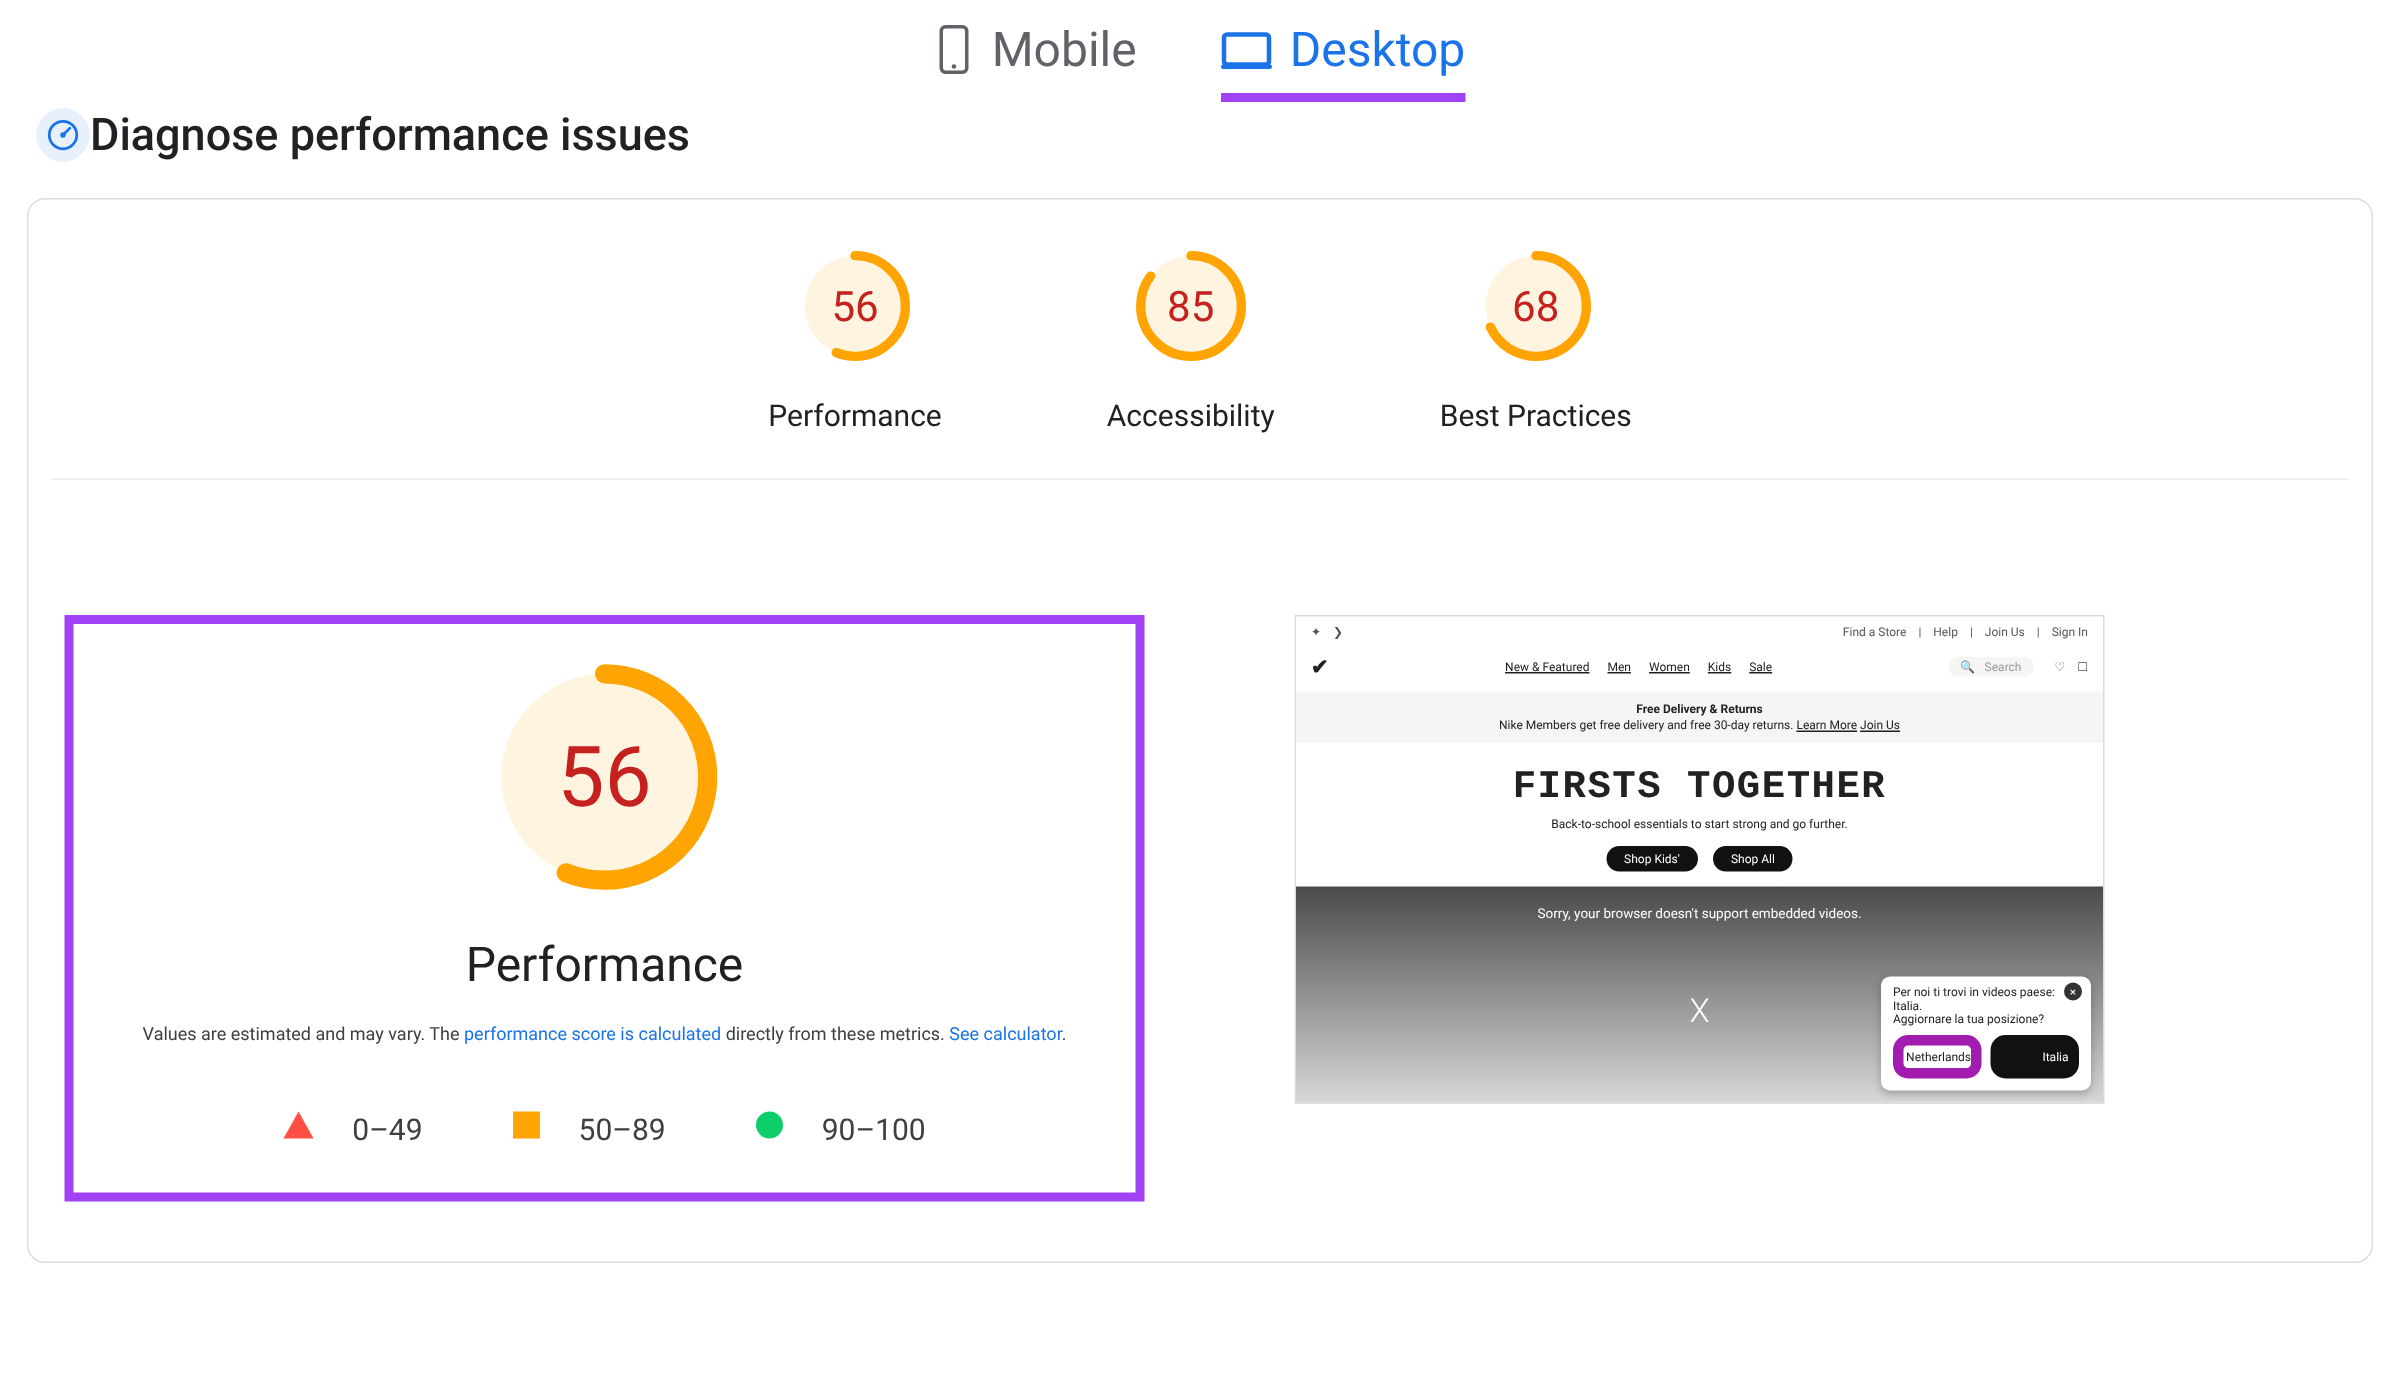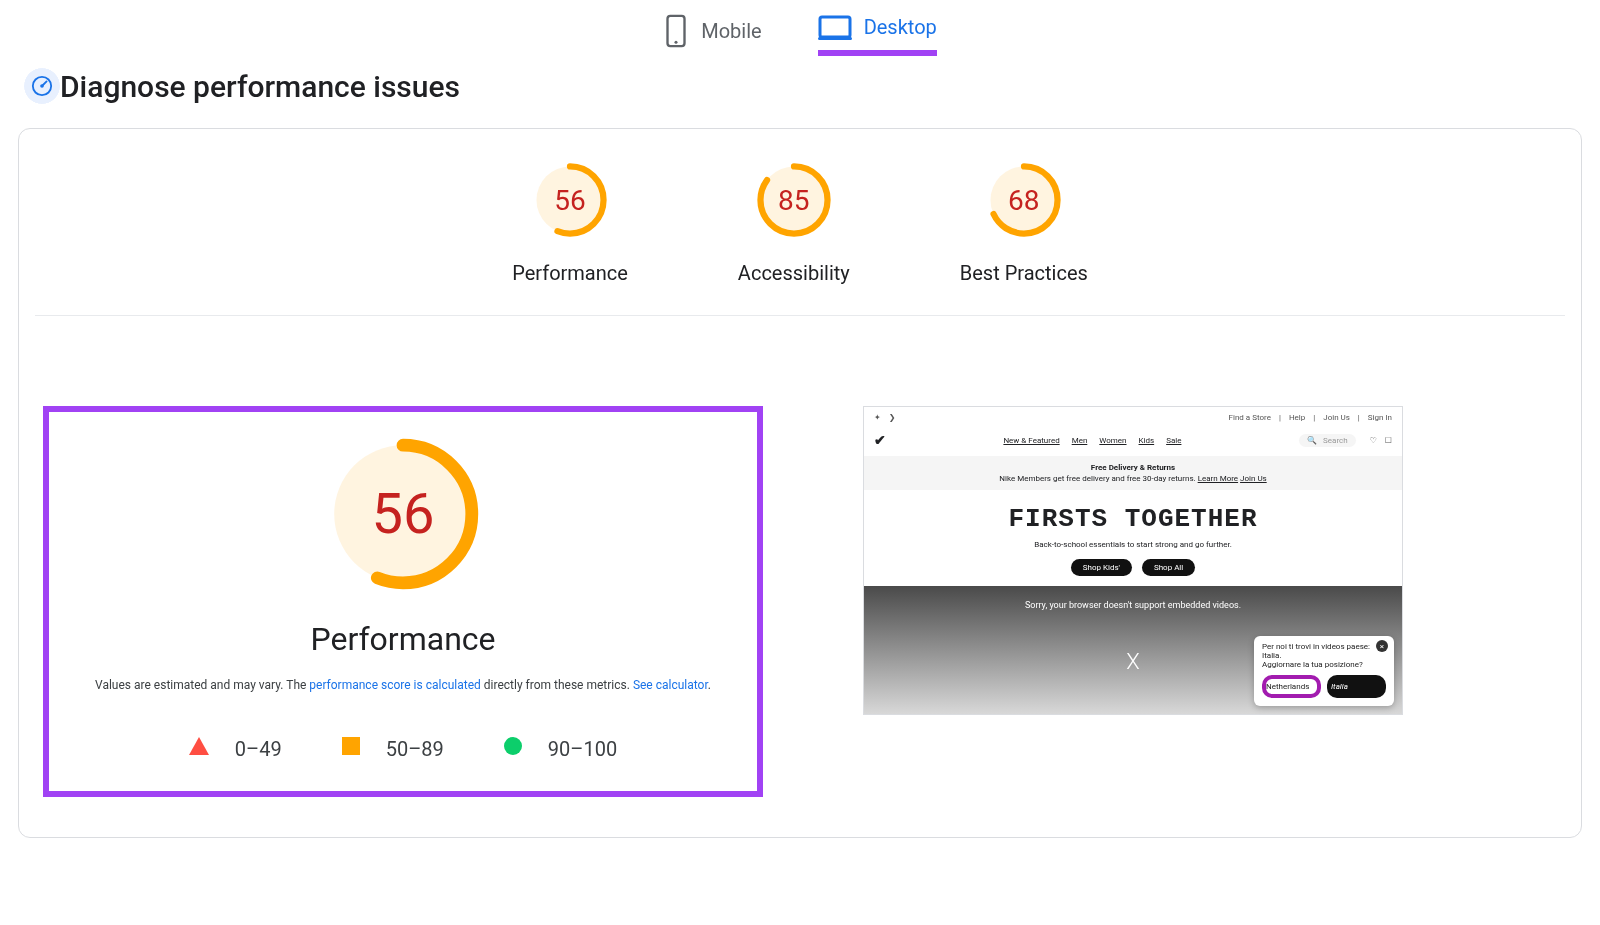--- a/index.html
+++ b/index.html
@@ -16,21 +16,21 @@
     display: flex;
     justify-content: center;
     align-items: flex-start;
     gap: 56px;
     padding-top: 14px;
   }
   .device-tab {
     display: flex;
     align-items: center;
     gap: 12px;
-    font-size: 20px;
+    font-size: 32px;
     color: #5f6368;
     cursor: pointer;
     padding-bottom: 10px;
     border-bottom: 6px solid transparent;
   }
   .device-tab.active {
     color: #1a73e8;
     border-bottom-color: #a142f4;
   }
   .device-tab .icon { display: inline-flex; }
@@ -160,21 +160,21 @@
     font-family: Liberation Mono, monospace;
     font-size: 26px; letter-spacing:1px; margin:0 0 6px 0;
   }
   .shot .hero p { margin:0 0 10px 0; }
   .shot .cta { display:flex; justify-content:center; gap:10px; }
   .shot .cta span {
     background:#111; color:#fff; border-radius:14px; padding:4px 12px;
   }
   .shot .video {
     position:relative;
-    height:128px;
+    height:144px;
     background: linear-gradient(#4a4a4a, #d8d8d8);
     color:#fff; text-align:center;
   }
   .shot .video .msg { padding-top:14px; font-size:9px; }
   .shot .video .x {
     position:absolute; left:50%; top:58%; transform:translate(-50%,-50%);
     font-size:22px; font-weight:300;
   }
   .shot .popup {
     position:absolute; right:8px; bottom:8px;
@@ -183,24 +183,24 @@
     box-shadow:0 2px 6px rgba(0,0,0,.25);
     text-align:left;
   }
   .shot .popup .close {
     position:absolute; right:6px; top:4px;
     width:12px;height:12px;border-radius:50%;background:#333;color:#fff;
     display:flex;align-items:center;justify-content:center;font-size:8px;
   }
   .shot .popup .btns { display:flex; gap:6px; margin-top:6px; }
   .shot .popup .btns span {
-    flex:1; text-align:left; border-radius:10px; padding:3px 0;
-    border:4px solid #a21caf;
-  }
-  .shot .popup .btns span.dark { background:#111; color:#fff; border-color:#111;font-style:italic; }
+    flex:1; text-align:right; border-radius:10px; padding:3px 0;
+    border:7px solid #a21caf;
+  }
+  .shot .popup .btns span.dark { background:#111; color:#fff; border-color:#111; }
 </style>
 </head>
 <body>
 
 <div class="device-tabs">
   <div class="device-tab">
     <span class="icon">
       <svg width="26" height="34" viewBox="0 0 24 36">
           <rect x="3" y="2" width="18" height="32" rx="3" fill="none" stroke="#5f6368" stroke-width="2.5"></rect>
           <circle cx="12" cy="30" r="1.6" fill="#5f6368"></circle>

